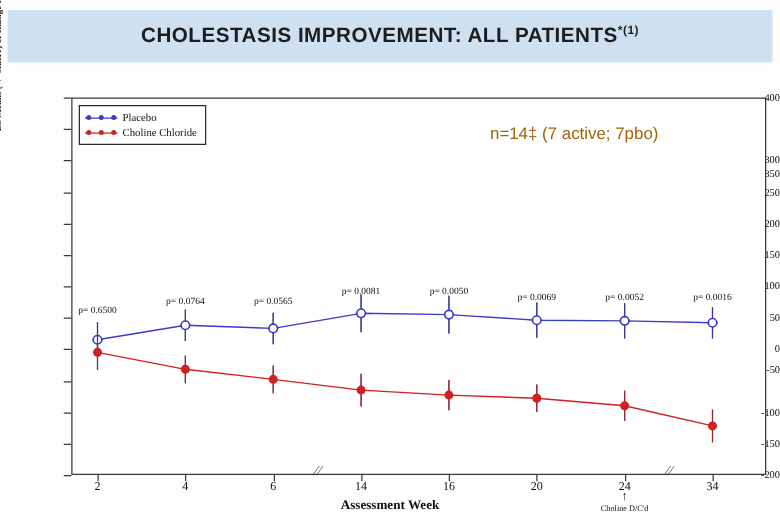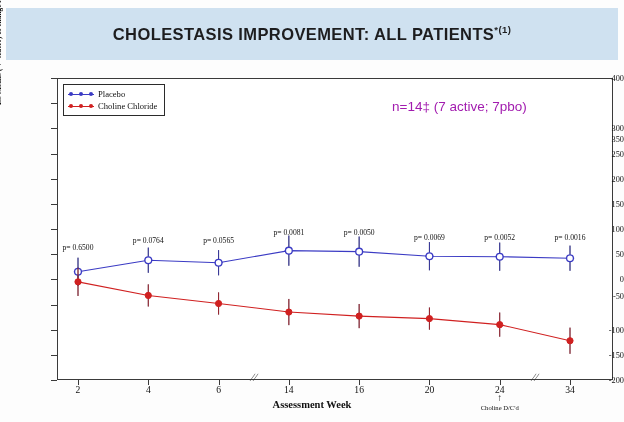--- a/index.html
+++ b/index.html
@@ -7,21 +7,21 @@
     width:624px;height:422px;
     background:#ffffff;
     font-family:"Liberation Serif", serif;
     overflow:hidden;
     position:relative;
   }
   #root{position:absolute;inset:0;background:#fdfdfd;}
 
   
   .title-banner{
-    position:absolute;left:6px;top:8px;width:612px;height:52px;
+    position:absolute;left:6px;top:8px;width:612px;height:42px;
     background:#cfe1f0;
     display:flex;align-items:center;justify-content:center;
   }
   .title-text{
     font-family:"Liberation Sans", sans-serif;
     font-weight:bold;
     font-size:16.5px;
     letter-spacing:.4px;
     color:#1d1d1f;
     white-space:nowrap;
@@ -78,21 +78,21 @@
     font-size:11px;color:#333;
     transform:translateX(-50%) skewX(-20deg);
     font-family:"Liberation Serif", serif;
     line-height:1;
   }
 
   
   .n-annot{
     position:absolute;left:392px;top:99px;
     font-family:"Liberation Sans", sans-serif;
-    font-size:13.5px;color:#a21caf;white-space:nowrap;
+    font-size:13.5px;color:#a16207;white-space:nowrap;
   }
   .pval{
     position:absolute;
     font-size:7.6px;color:#111;
     transform:translateX(-50%);
     white-space:nowrap;
     font-family:"Liberation Serif", serif;
   }
   .dc-annot{
     position:absolute;top:404px;

